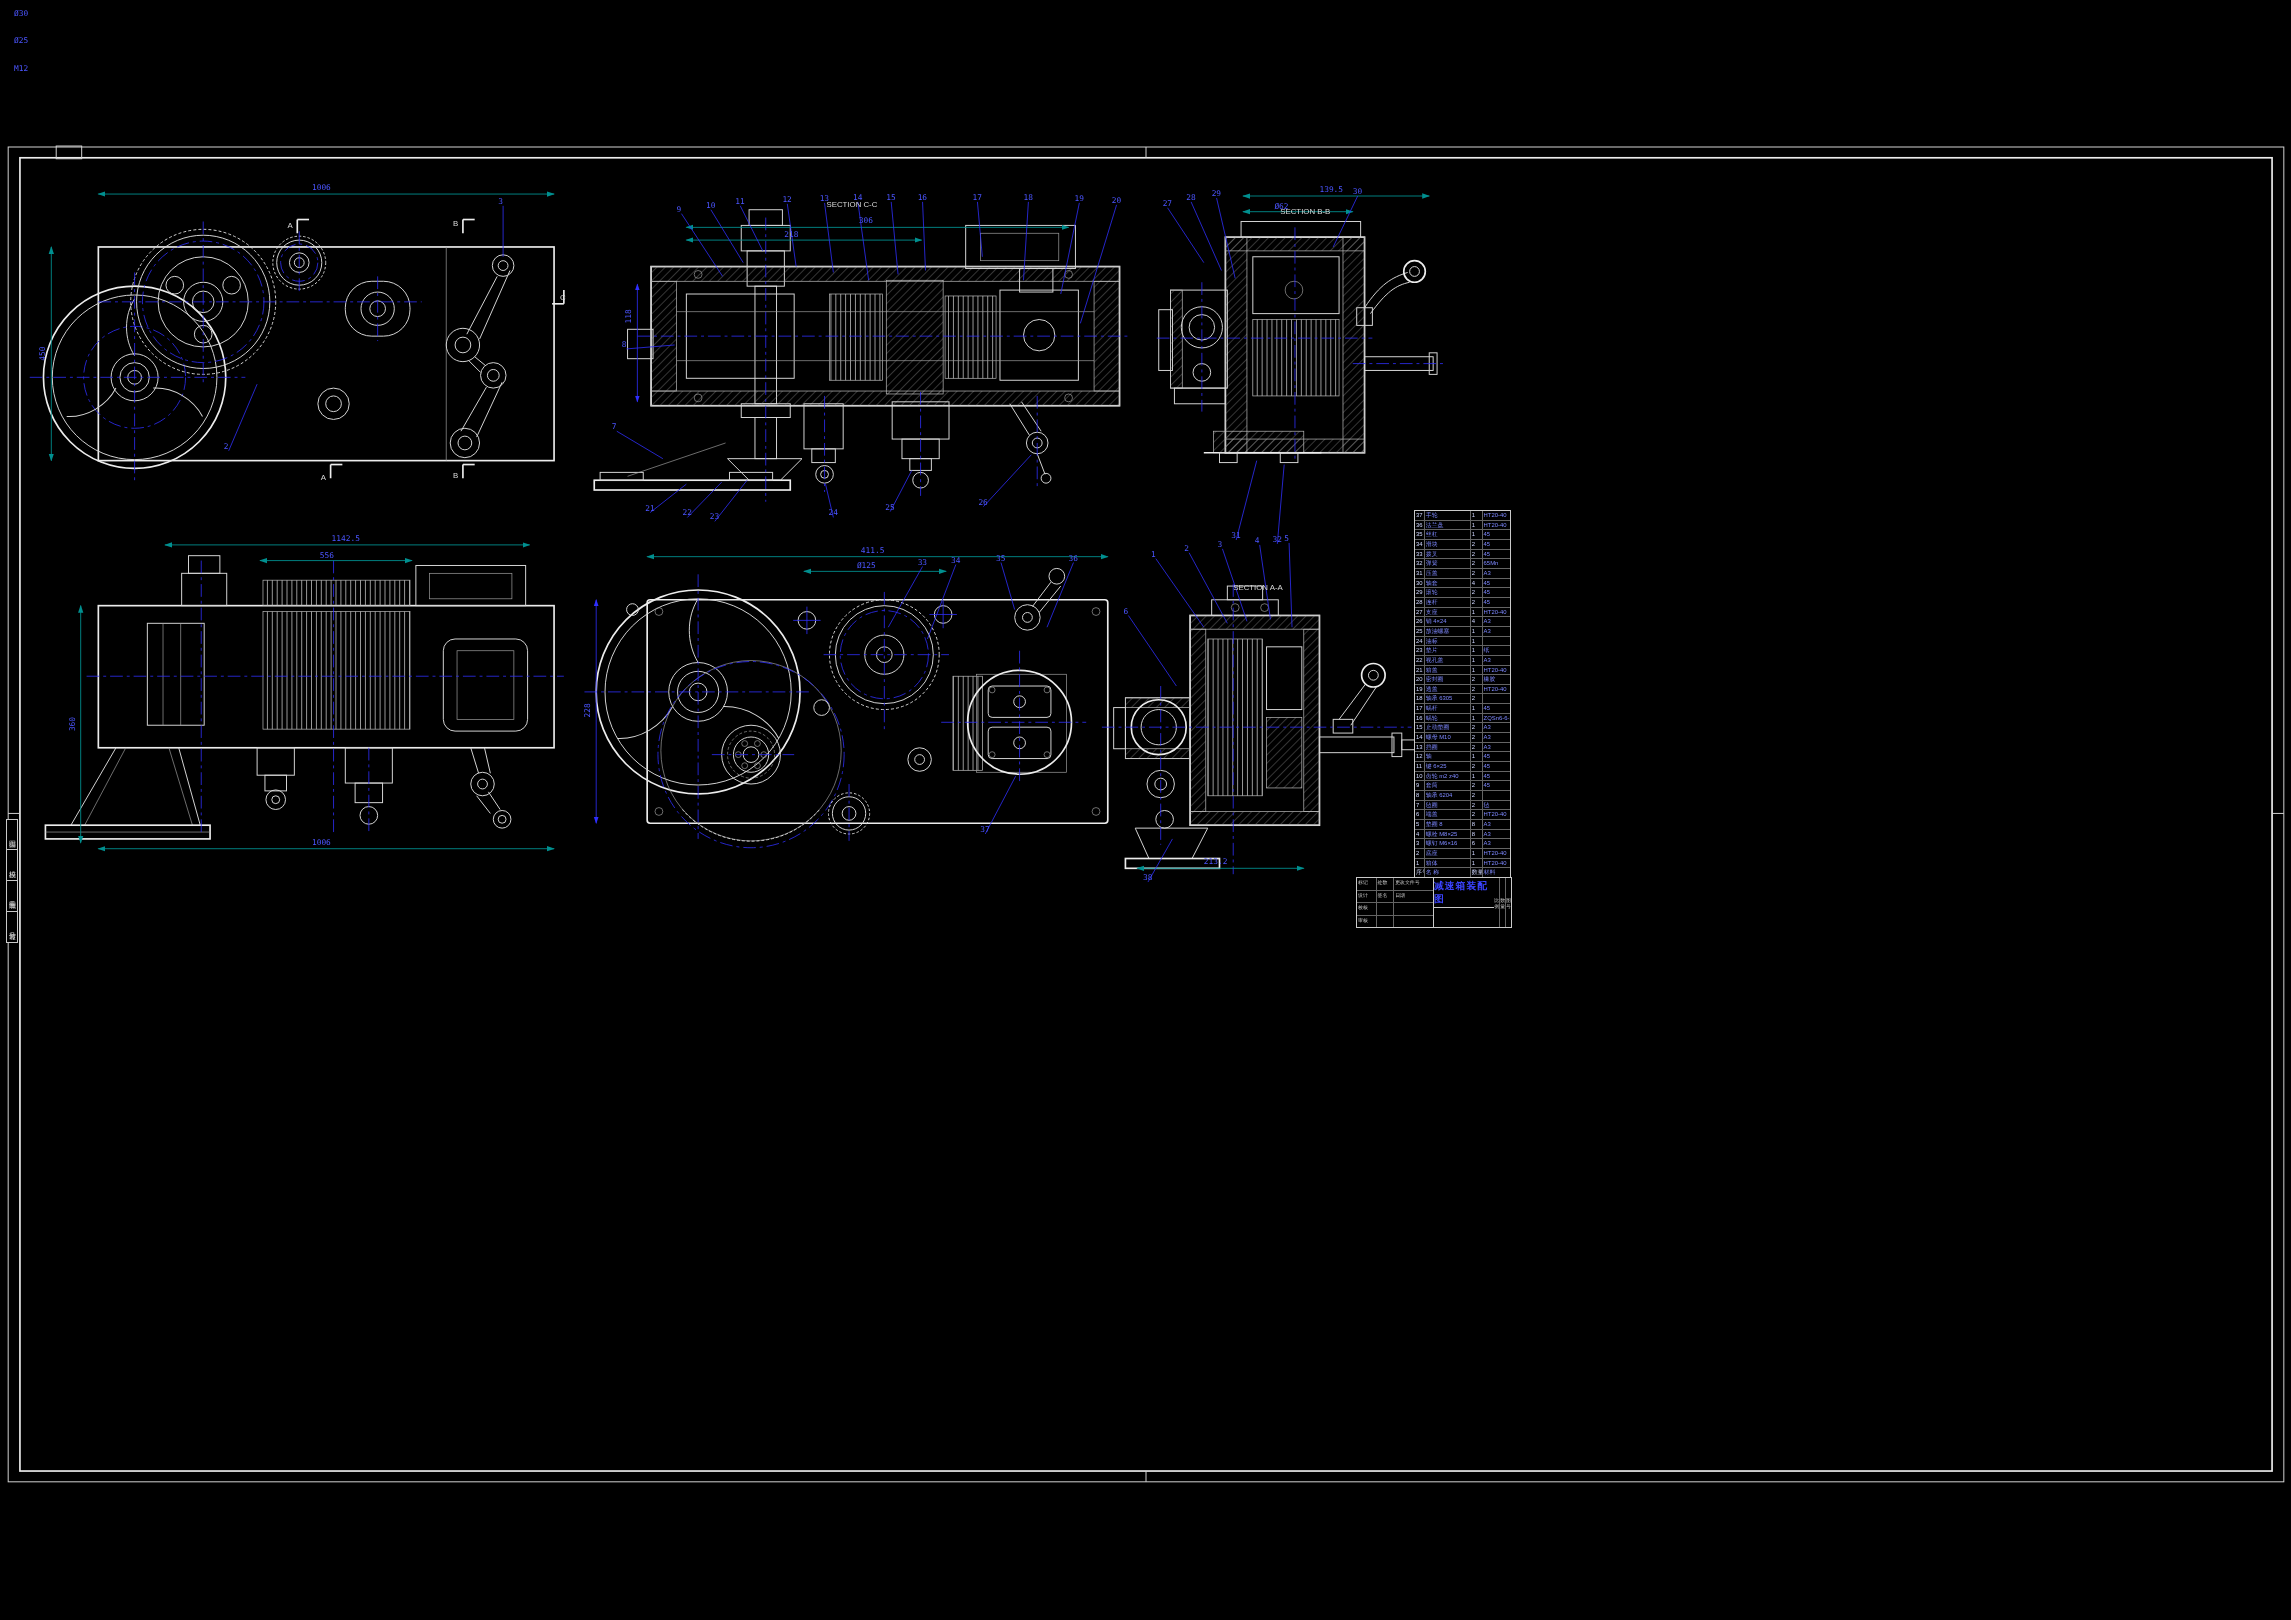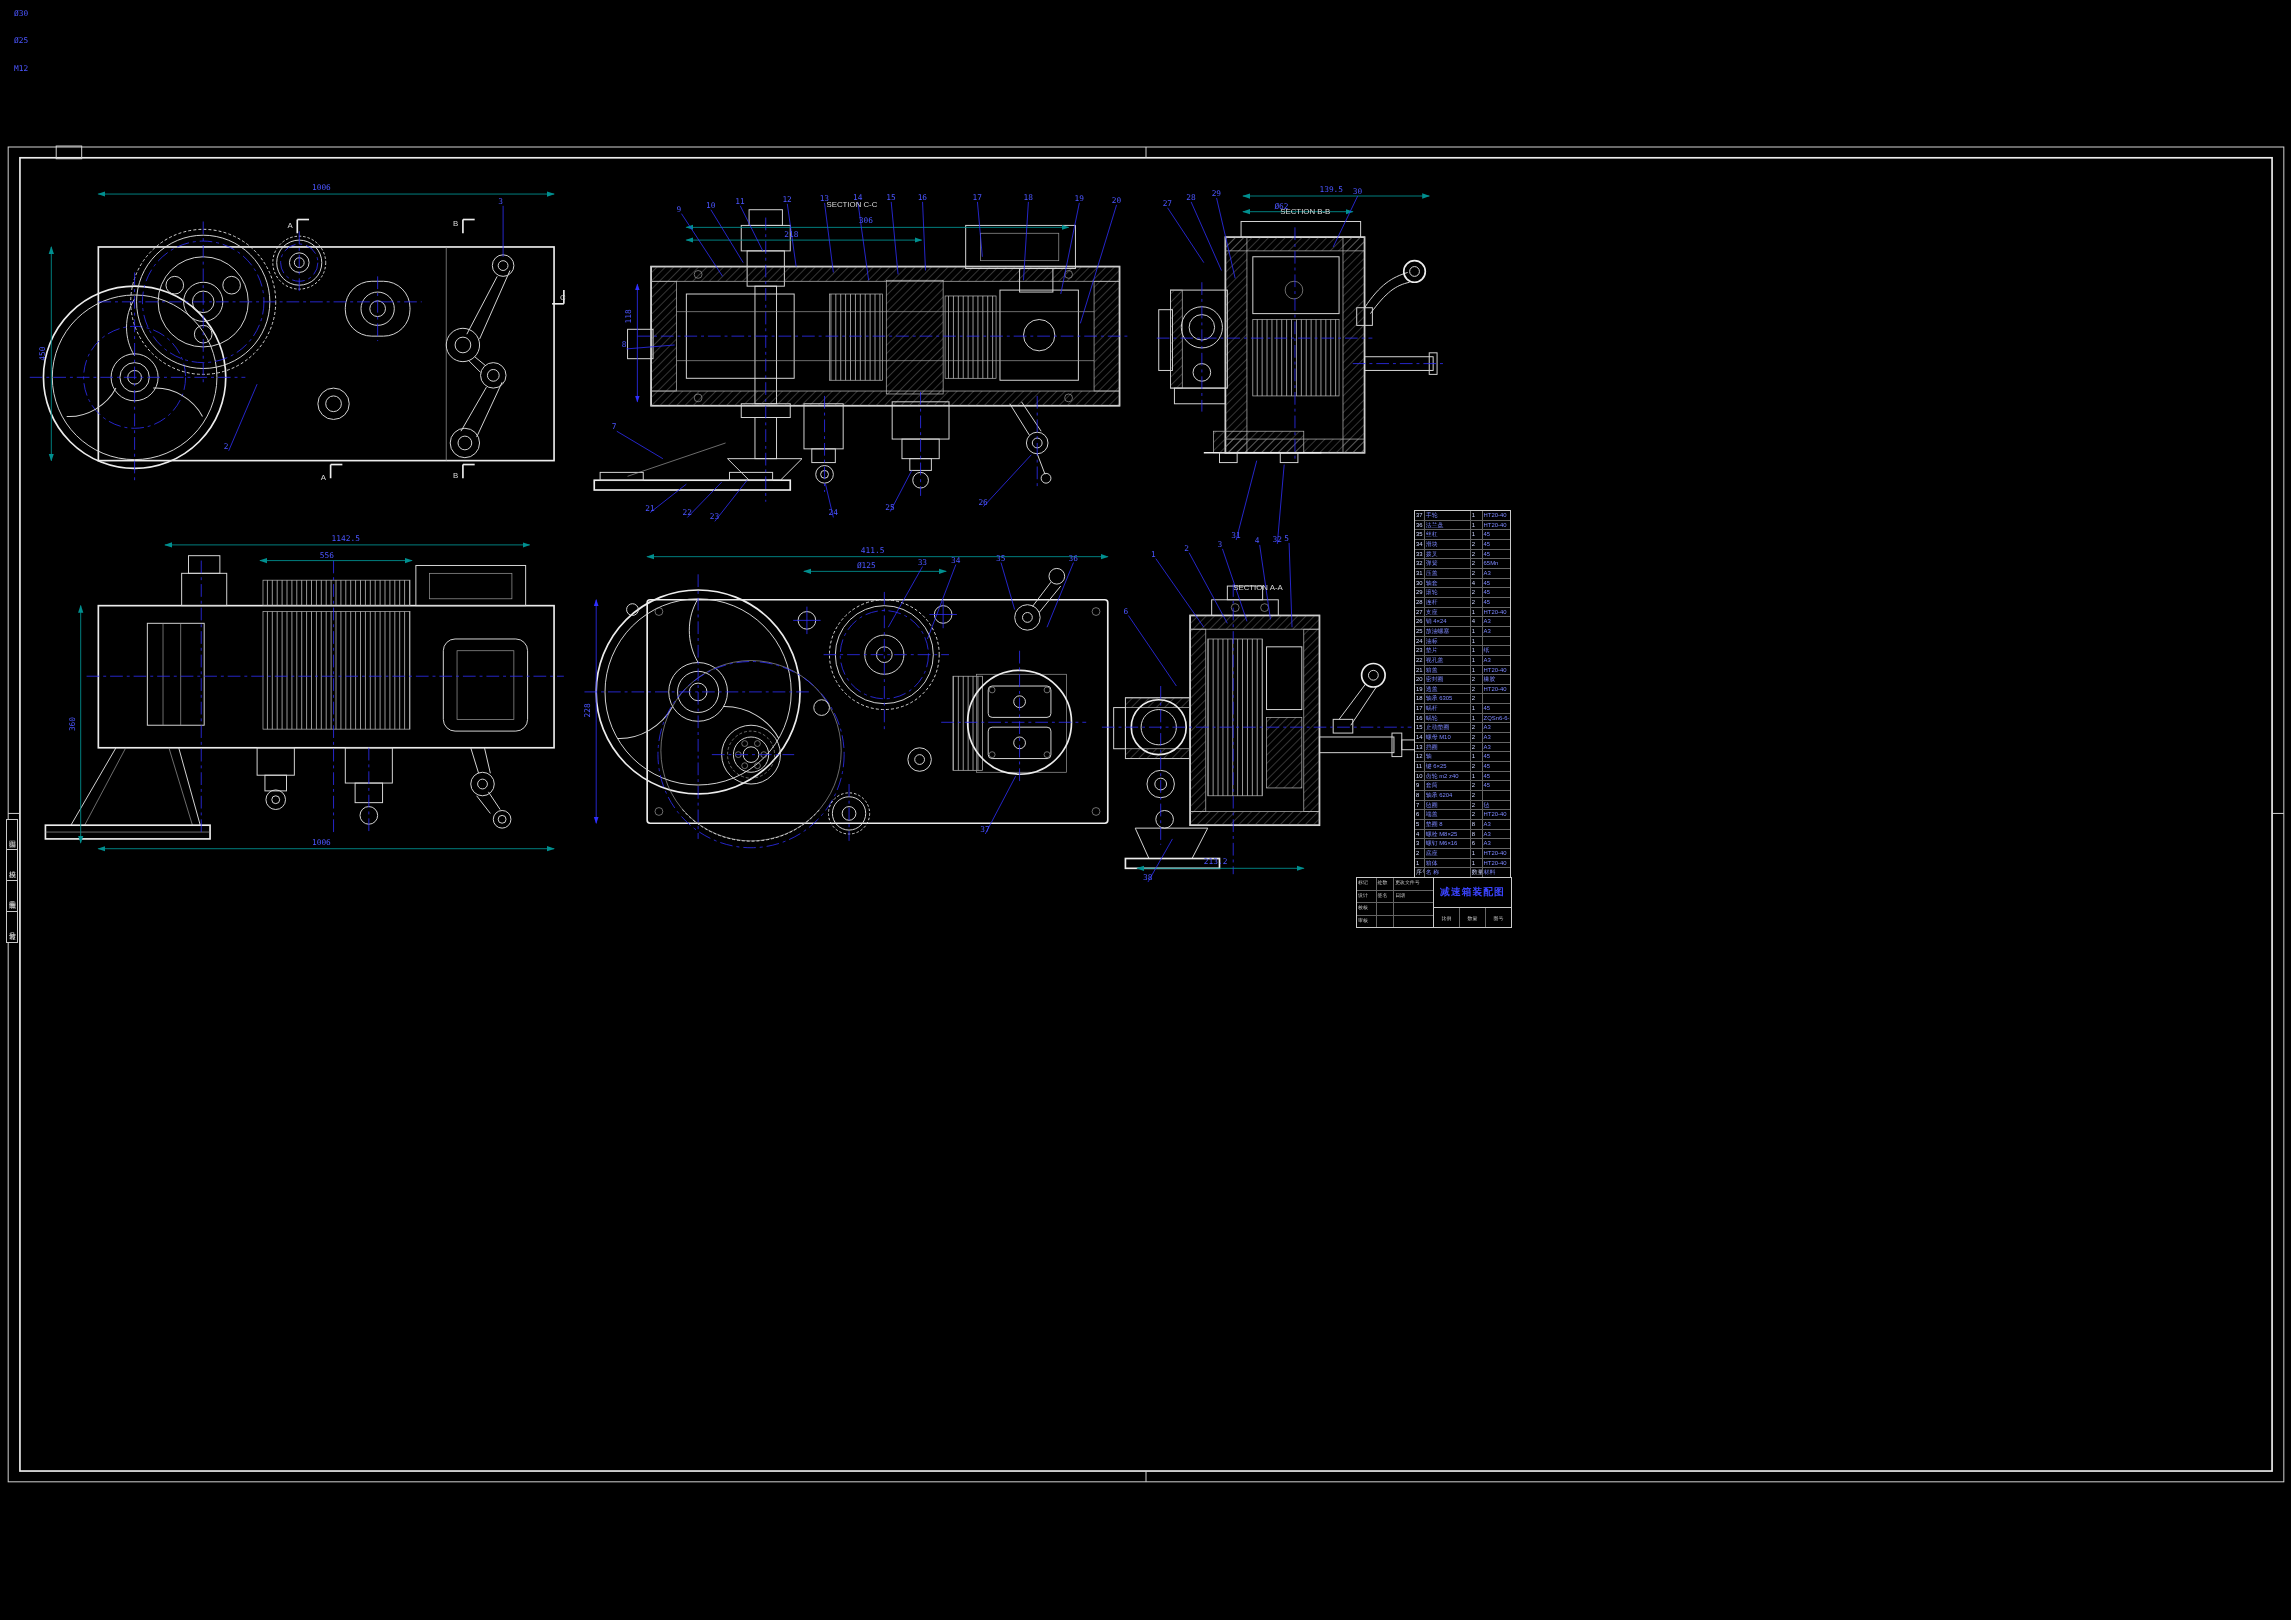--- a/index.html
+++ b/index.html
@@ -34,21 +34,21 @@
 
   
   #title-block{position:absolute;left:1356px;top:877px;width:156px;height:51px;
     border:1px solid #c9c9c9;box-sizing:border-box;display:flex;background:#000;}
   .tb-left{width:76px;border-right:1px solid #c9c9c9;display:flex;flex-direction:column;}
   .tb-lrow{flex:1;display:flex;border-bottom:1px solid rgba(200,200,200,.5);}
   .tb-lrow:last-child{border-bottom:none;}
   .tb-lcell{border-right:1px solid rgba(200,200,200,.5);font-size:4.9px;line-height:10.8px;
     color:#c9c9c9;overflow:hidden;white-space:nowrap;padding-left:1px;box-sizing:border-box;}
   .tb-lcell:last-child{border-right:none;}
-  .tb-right{flex:1;display:flex;flex-direction:column;}
+  .tb-right{flex:1;display:flex;flex-direction:row;}
   .tb-title{height:29px;display:flex;align-items:center;justify-content:center;
     color:#3a43ff;font-size:9.8px;font-weight:bold;border-bottom:1px solid #c9c9c9;letter-spacing:1px;}
   .tb-brow{flex:1;display:flex;}
   .tb-bcell{flex:1;border-right:1px solid rgba(200,200,200,.5);font-size:4.9px;color:#c9c9c9;
     display:flex;align-items:center;justify-content:center;}
   .tb-bcell:last-child{border-right:none;}
 
   
   #edge-blocks{position:absolute;left:5.9px;top:819px;width:29px;}
   .eb{height:31px;border:1px solid #c9c9c9;border-top:none;box-sizing:border-box;color:#c9c9c9;

